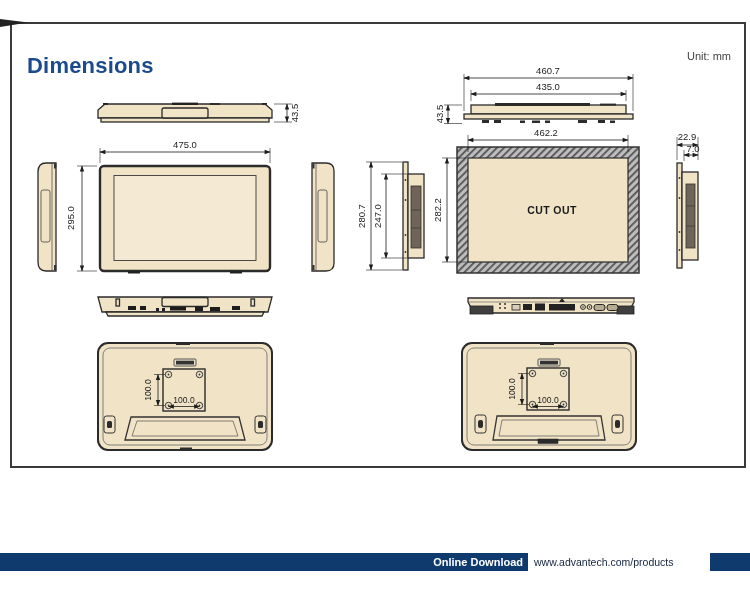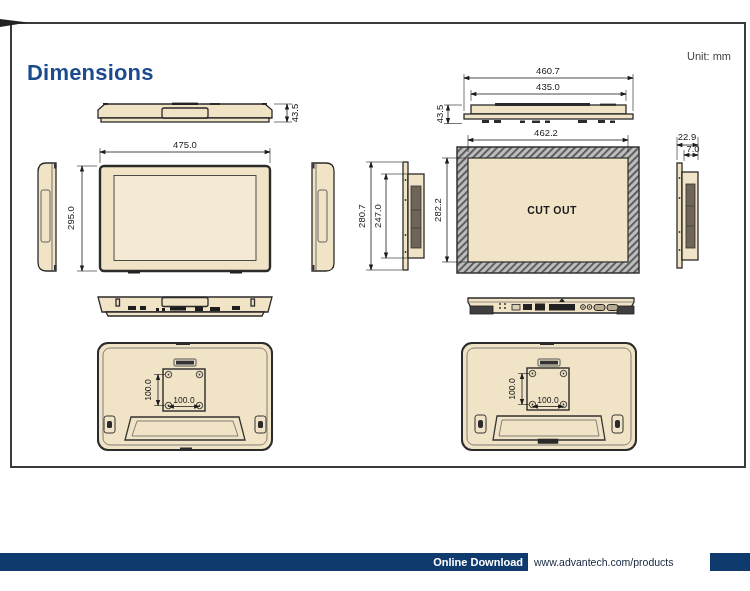--- a/index.html
+++ b/index.html
@@ -1,20 +1,20 @@
 <!DOCTYPE html>
 <html><head>
 <meta charset="utf-8">
 <style>
   html,body{margin:0;padding:0;background:#fff;}
   body{width:750px;height:591px;position:relative;overflow:hidden;
        font-family:"Liberation Sans",sans-serif;}
   .frame{position:absolute;left:10px;top:22px;width:736px;height:446px;
          border:2px solid #3a3a3a;box-sizing:border-box;background:#fff;}
-  .title{position:absolute;left:27px;top:60px;font-size:22px;font-weight:bold;
+  .title{position:absolute;left:27px;top:53px;font-size:22px;font-weight:bold;
          color:#1b4a8e;letter-spacing:0.2px;}
   .unit{position:absolute;right:19px;top:50px;font-size:11px;color:#444;text-align:right;}
   .drawing{position:absolute;left:0;top:0;}
   .footer-bar{position:absolute;left:0;top:553px;width:750px;height:18px;
               background:#0f3a6e;display:flex;align-items:center;
               justify-content:flex-end;padding-right:40px;box-sizing:border-box;}
   .footer-label{color:#fff;font-weight:bold;font-size:11px;margin-right:5px;white-space:nowrap;}
   .footer-url{background:#fff;height:30px;width:182px;display:flex;align-items:center;
               padding:0 6px;font-size:10.5px;color:#13243d;box-sizing:border-box;}
   svg text.dim{font-family:"Liberation Sans",sans-serif;font-size:9.5px;fill:#1d1d1d;}

